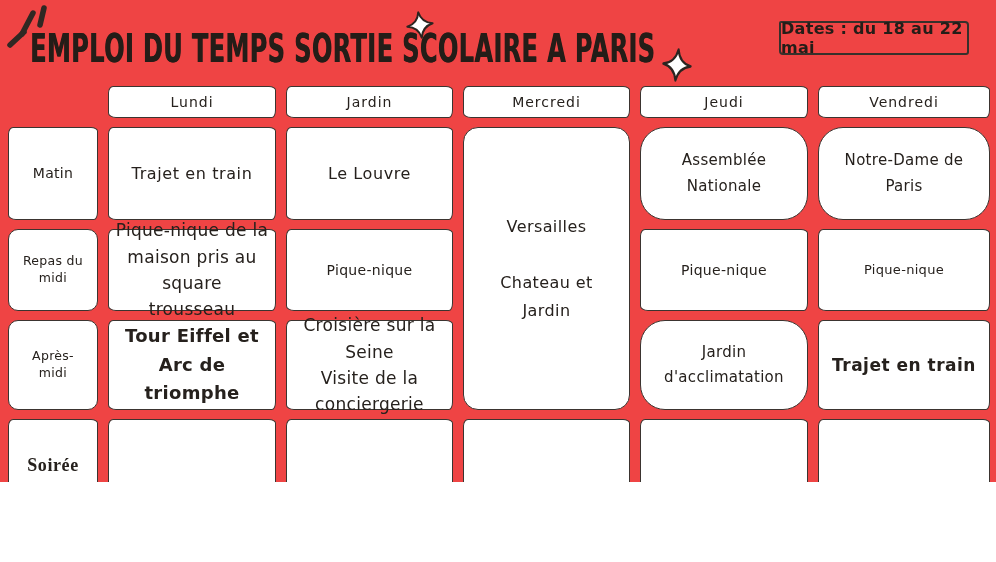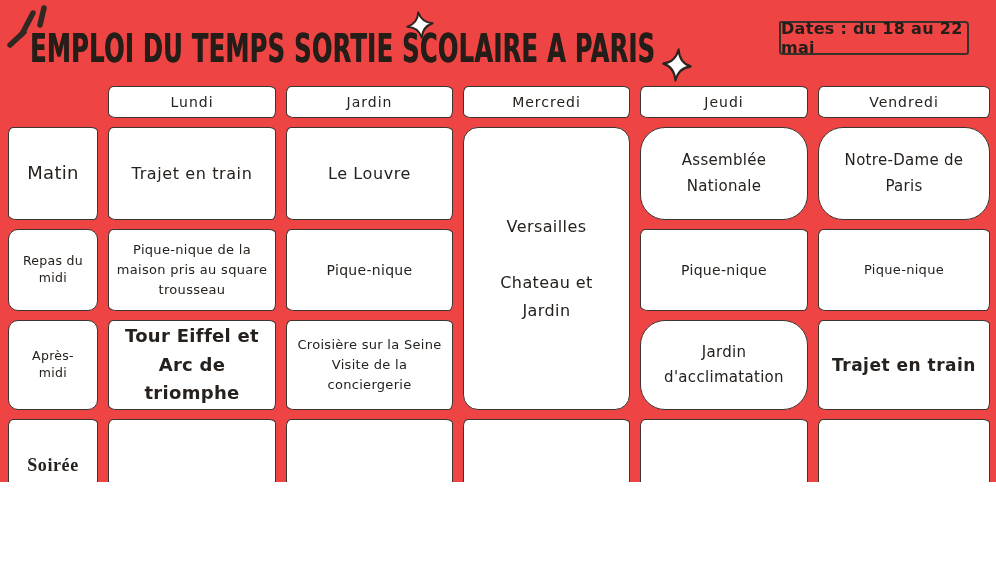--- a/index.html
+++ b/index.html
@@ -32,24 +32,24 @@
   .box{
     border:1.7px solid #3b3430;
     border-radius:5px 7px 4px 8px / 7px 4px 8px 5px;
     background:#fff;
     display:flex;align-items:center;justify-content:center;
     text-align:center;white-space:pre-line;
     padding:2px 4px;box-sizing:border-box;
     color:#26211d;letter-spacing:.3px;line-height:1.45;
   }
   .hdr{font-size:14px;letter-spacing:1px;}
-  .lbl{font-size:18px;}
+  .lbl{font-size:14px;}
   .lbl-sm{font-size:12.5px;line-height:1.35;border-radius:10px;}
   .lbl-big{font-size:18px;font-weight:700;letter-spacing:.6px;font-family:Liberation Serif, serif;}
-  .t12{font-size:13px;line-height:1.55;}
+  .t12{font-size:17px;line-height:1.55;}
   .t13{font-size:13px;}
   .t14{font-size:14px;}
   .t15{font-size:15px;line-height:1.7;border-radius:25px;}
   .t16{font-size:16px;letter-spacing:.6px;}
   .t16m{font-size:16px;line-height:1.75;letter-spacing:.4px;border-radius:15px;}
   .t17b{font-size:17px;font-weight:700;letter-spacing:.5px;}
   .t18b{font-size:18px;font-weight:700;line-height:1.6;letter-spacing:.3px;}
   
   .doodle{position:absolute;pointer-events:none;}
   .ink{stroke:#302823;fill:none;stroke-linecap:round;stroke-linejoin:round;}

